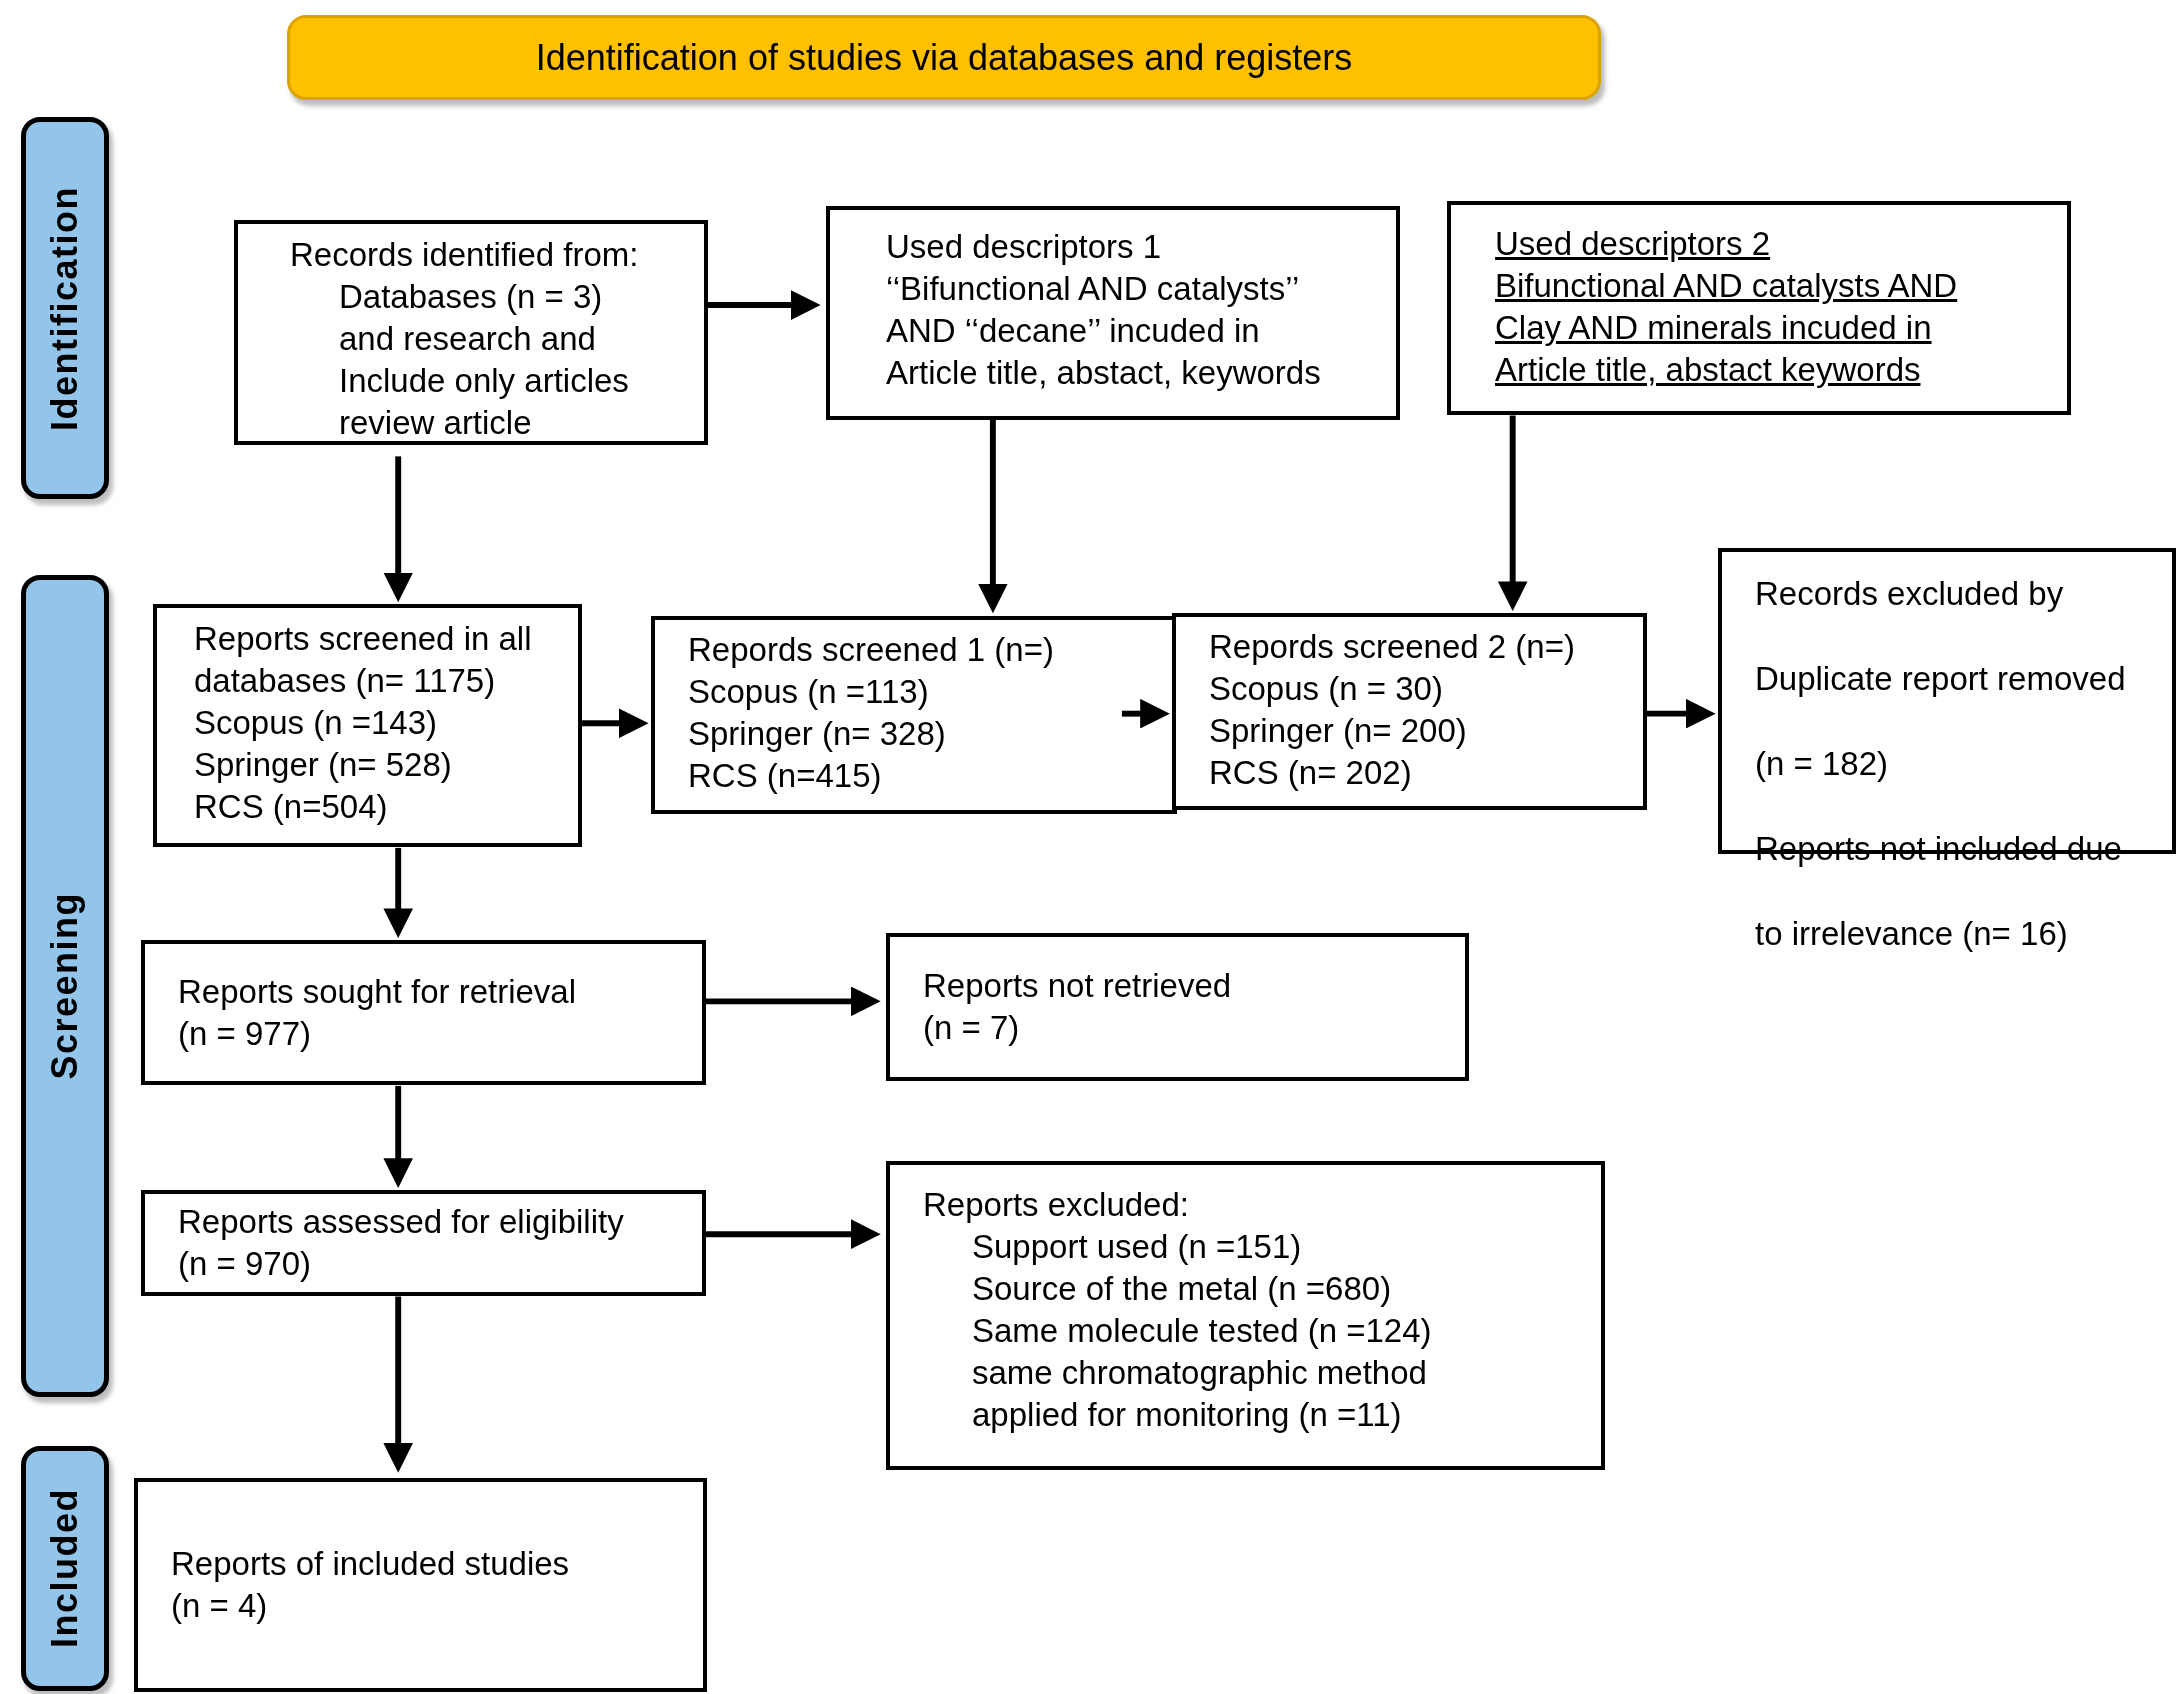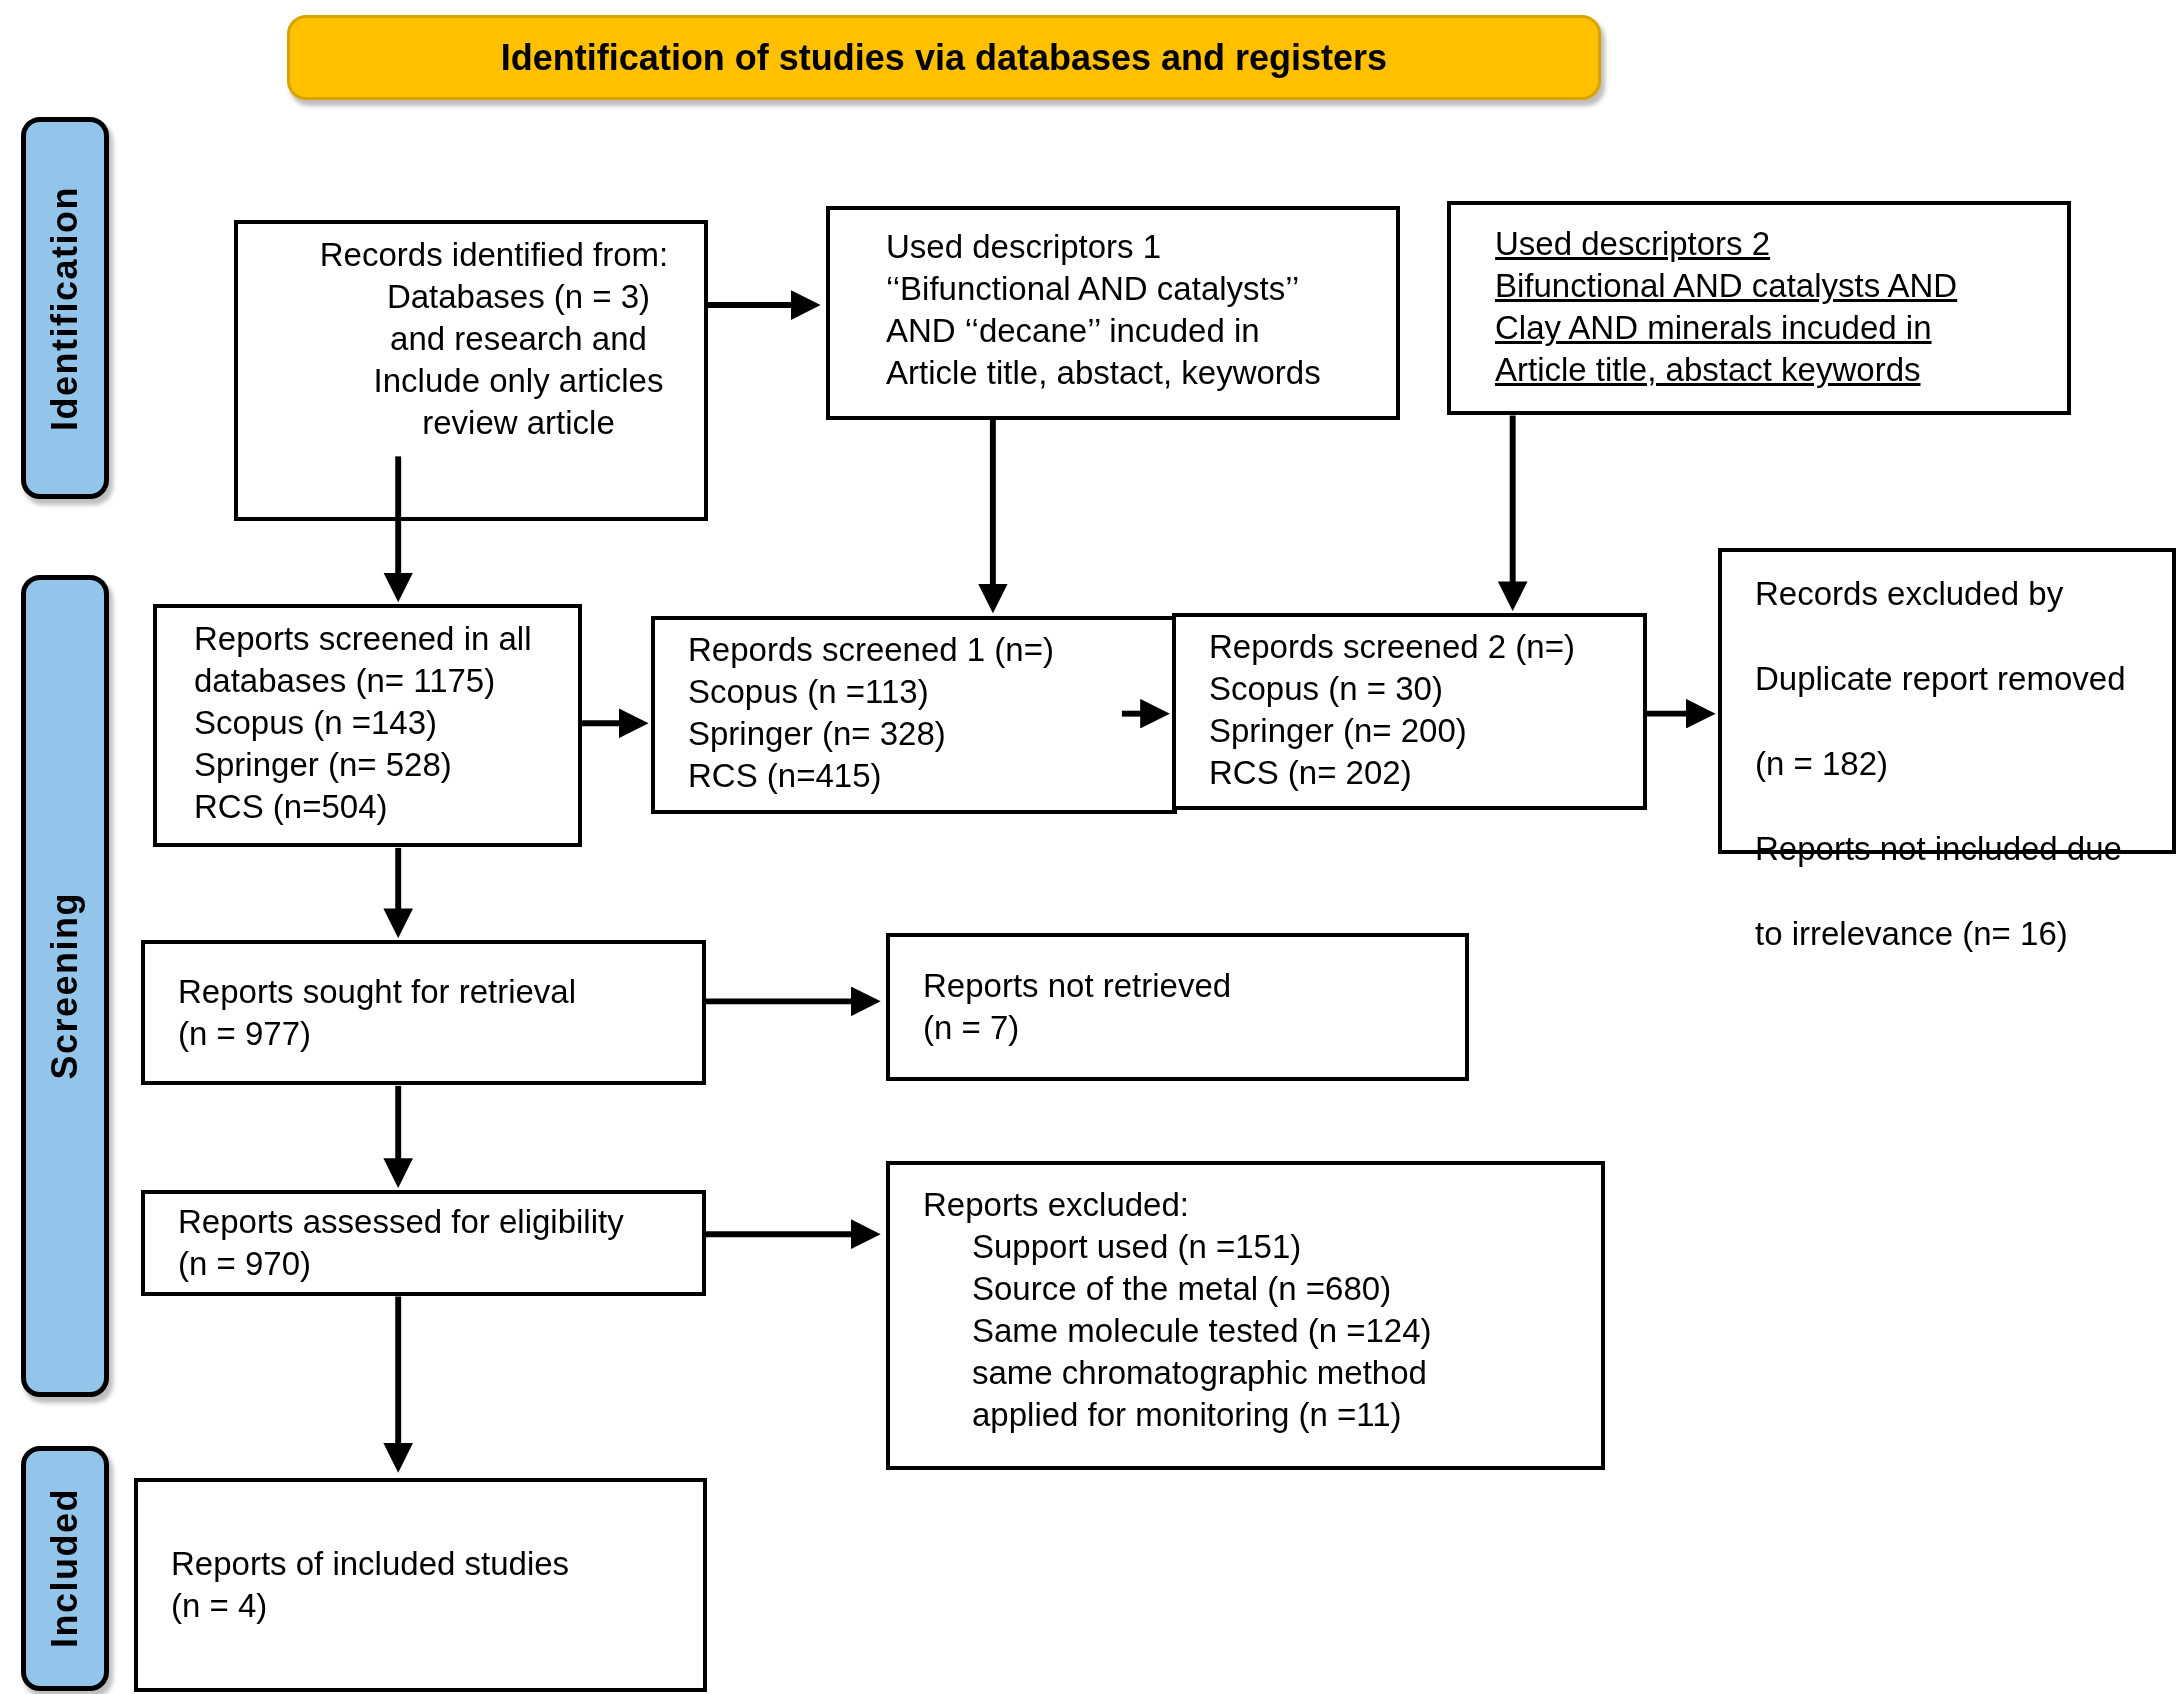--- a/index.html
+++ b/index.html
@@ -11,21 +11,21 @@
   
   .banner {
     position:absolute; left:287px; top:15px; width:1314px; height:85px;
     background:var(--banner-bg,#FFC000);
     border:3px solid var(--banner-border,#D9A400);
     border-radius:19px;
     display:flex; align-items:center; justify-content:center;
     box-shadow:3.7px 5.2px 4.4px rgba(110,110,110,.45);
     box-sizing:border-box;
   }
-  .banner span { font-weight:bold; font-size:36px; }
+  .banner span { font-weight:normal; font-size:36px; }
   
   .stage {
     position:absolute; left:21px; width:88px;
     background:var(--stage-bg,#92C5E9);
     border:5.2px solid var(--box-border,#000);
     border-radius:19px;
     display:flex; align-items:center; justify-content:center;
     box-shadow:3.7px 5.2px 4.4px rgba(110,110,110,.45);
     box-sizing:border-box;
   }
@@ -40,21 +40,21 @@
   .box {
     position:absolute; background:#fff;
     border:4.4px solid var(--box-border,#000);
     box-sizing:border-box;
     font-size:33px; line-height:42px;
     display:flex; flex-direction:column;
   }
   .box .line { white-space:nowrap; }
   .hanging .line:nth-child(n+2) { margin-left:49px; }
   .vcenter { justify-content:center; }
-  #box-records-identified { left:234px;  top:220px;  width:474px; height:301px; padding:10.4px 6px 0 52px;align-items:center; }
+  #box-records-identified { left:234px;  top:220px;  width:474px; height:225px; padding:10.4px 6px 0 52px; }
   #box-descriptors1       { left:826px; top:206px;  width:574px; height:214px; padding:16.3px 6px 0 56px; }
   #box-descriptors2       { left:1447px; top:201px;  width:624px; height:214px; padding:18px 22px 0 44px;text-decoration:underline; }
   #box-screened-all       { left:153px;  top:604px;  width:429px; height:243px; padding:10.4px 4.4px 0 37px; }
   #box-screened-1         { left:651px;  top:616px;  width:526px; height:198px; padding:9px 4.4px 0 33px; }
   #box-screened-2         { left:1172px; top:613px;  width:475px; height:197px; padding:9px 4.4px 0 33px; }
   #box-records-excluded   { left:1718px; top:548px;  width:458px; height:306px; padding:21px 4.4px 0 33px;gap:43px; }
   #box-sought             { left:141px;  top:940px; width:565px; height:145px; padding:0 4.4px 0 33px; }
   #box-not-retrieved      { left:886px; top:933px; width:583px; height:148px; padding:0 4.4px 0 33px; }
   #box-assessed           { left:141px;  top:1190px; width:565px; height:106px; padding:0 4.4px 0 33px; }
   #box-reports-excluded   { left:886px; top:1161px; width:719px; height:309px; padding:19px 4.4px 0 33px; }

